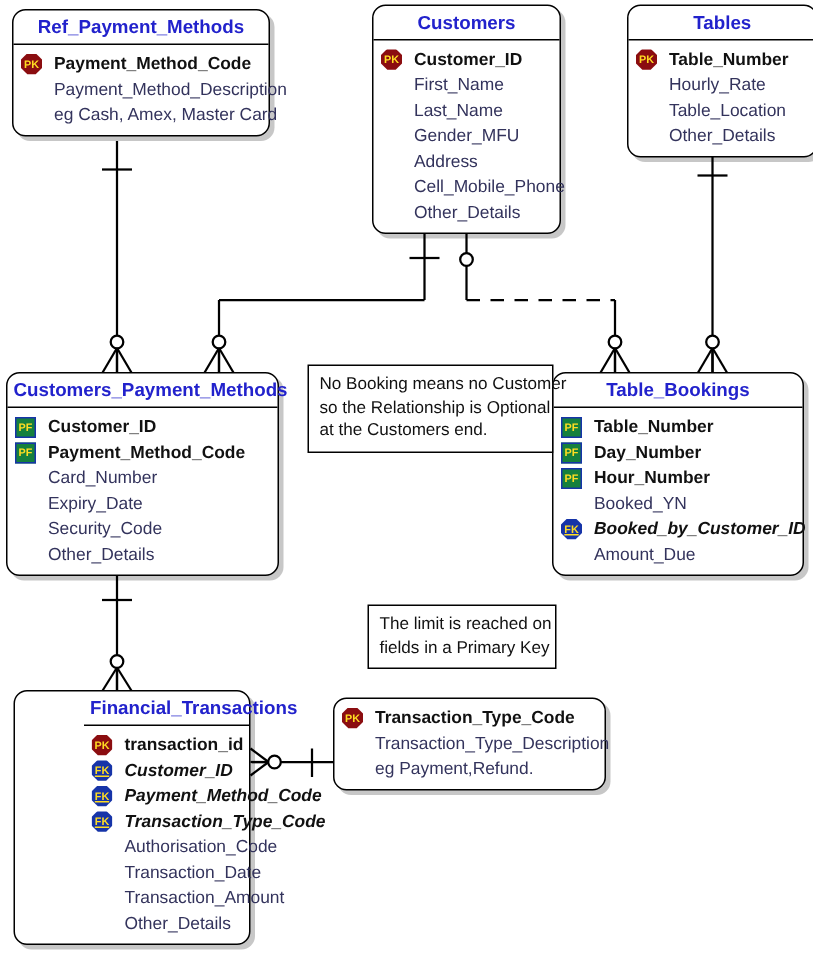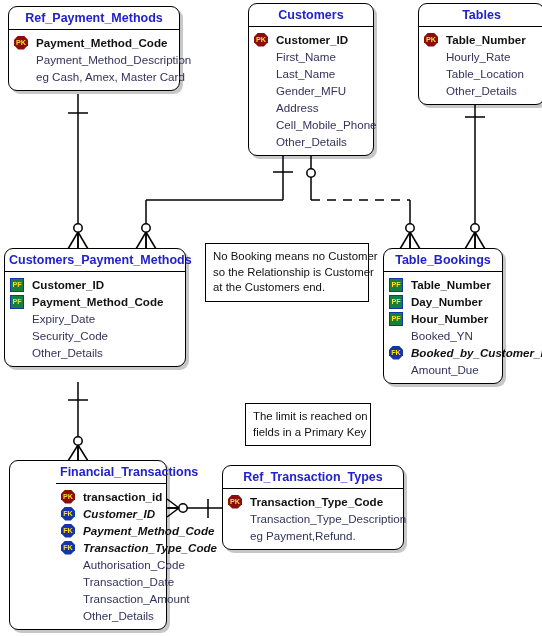--- a/index.html
+++ b/index.html
@@ -82,20 +82,21 @@
     line-height: 14px;
     font-family: "Liberation Sans", sans-serif;
   }
   .ico-pk {
     background: #8b0d10;
     clip-path: polygon(30% 0,70% 0,100% 30%,100% 70%,70% 100%,30% 100%,0 70%,0 30%);
   }
   .ico-fk {
     background: #1634a8;
     clip-path: polygon(30% 0,70% 0,100% 30%,100% 70%,70% 100%,30% 100%,0 70%,0 30%);
+    text-decoration: underline;
   }
   .ico-pf {
     background: #15803d;
     border: 1.5px solid #1634a8;
     box-sizing: border-box;
     line-height: 11px;
   }
 
   .note {
     position: absolute;
@@ -272,34 +273,38 @@
         <span class="label">Customer_ID</span>
       </div>
       <div class="attr pf">
         <span class="keybox">
             <span class="ico ico-pf">PF</span>
           </span>
         <span class="label">Payment_Method_Code</span>
       </div>
       <div class="attr plain">
         <span class="keybox"></span>
+        <span class="label">Card_Number</span>
+      </div>
+      <div class="attr plain">
+        <span class="keybox"></span>
         <span class="label">Expiry_Date</span>
       </div>
       <div class="attr plain">
         <span class="keybox"></span>
         <span class="label">Security_Code</span>
       </div>
       <div class="attr plain">
         <span class="keybox"></span>
         <span class="label">Other_Details</span>
       </div>
     </div>
   </div>
 
-  <div class="entity" style="left:383px;top:248px;width:120px;">
+  <div class="entity" style="left:368px;top:248px;width:168px;">
     <div class="entity-title">Table_Bookings</div>
     <div class="attr-list">
       <div class="attr pf">
         <span class="keybox">
             <span class="ico ico-pf">PF</span>
           </span>
         <span class="label">Table_Number</span>
       </div>
       <div class="attr pf">
         <span class="keybox">
@@ -370,42 +375,41 @@
         <span class="label">Transaction_Amount</span>
       </div>
       <div class="attr plain">
         <span class="keybox"></span>
         <span class="label">Other_Details</span>
       </div>
     </div>
   </div>
 
   <div class="entity" style="left:222px;top:465px;width:182px;">
-    <div class="entity-title">Ref_Transaction_Types</div>
     <div class="attr-list">
       <div class="attr pk">
         <span class="keybox">
             <span class="ico ico-pk">PK</span>
           </span>
         <span class="label">Transaction_Type_Code</span>
       </div>
       <div class="attr plain">
         <span class="keybox"></span>
         <span class="label">Transaction_Type_Description</span>
       </div>
       <div class="attr plain">
         <span class="keybox"></span>
         <span class="label">eg Payment,Refund.</span>
       </div>
     </div>
   </div>
 
   <div class="note" style="left:205px;top:243px;width:164px;">
     <div class="note-line">No Booking means no Customer</div>
-    <div class="note-line">so the Relationship is Customer</div>
+    <div class="note-line">so the Relationship is Optional</div>
     <div class="note-line">at the Customers end.</div>
   </div>
 
   <div class="note" style="left:245px;top:403px;width:126px;">
     <div class="note-line">The limit is reached on</div>
     <div class="note-line">fields in a Primary Key</div>
   </div>
 
 </div>
 

